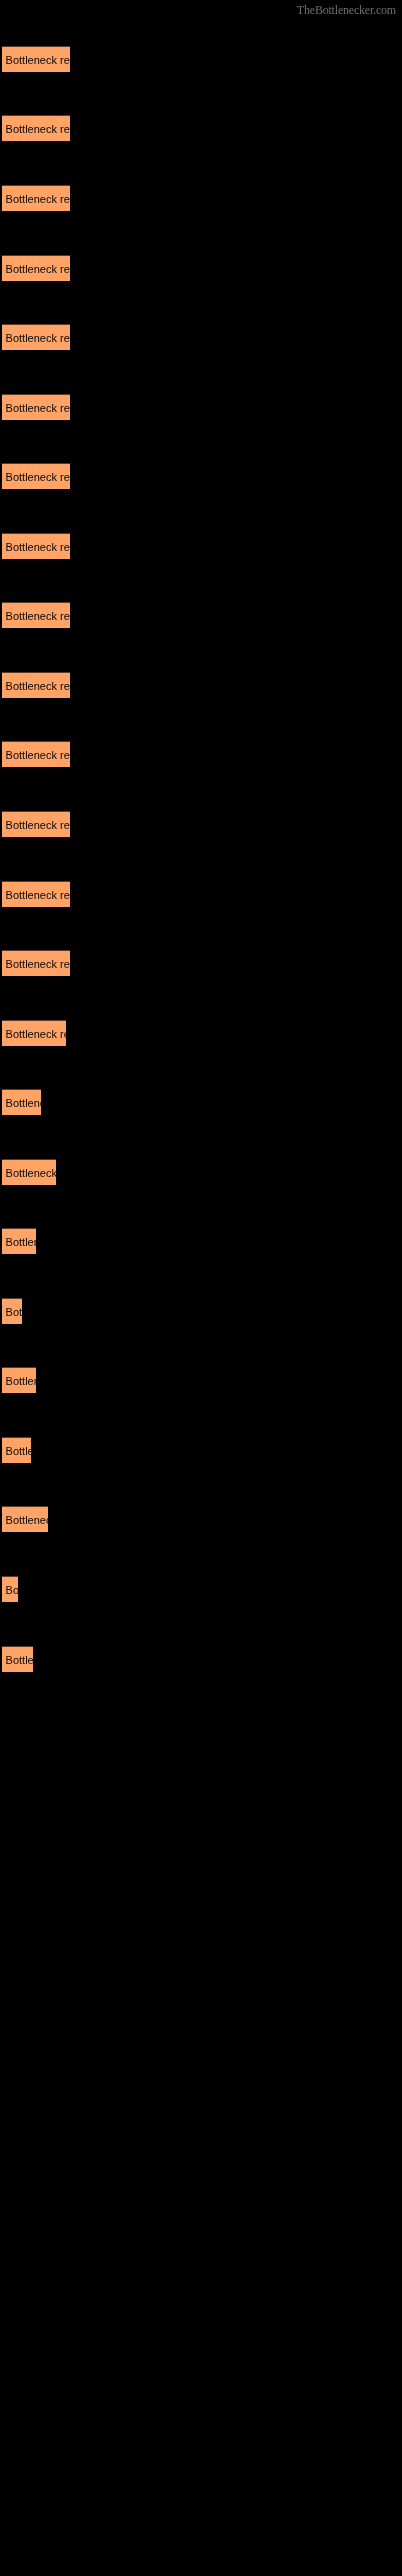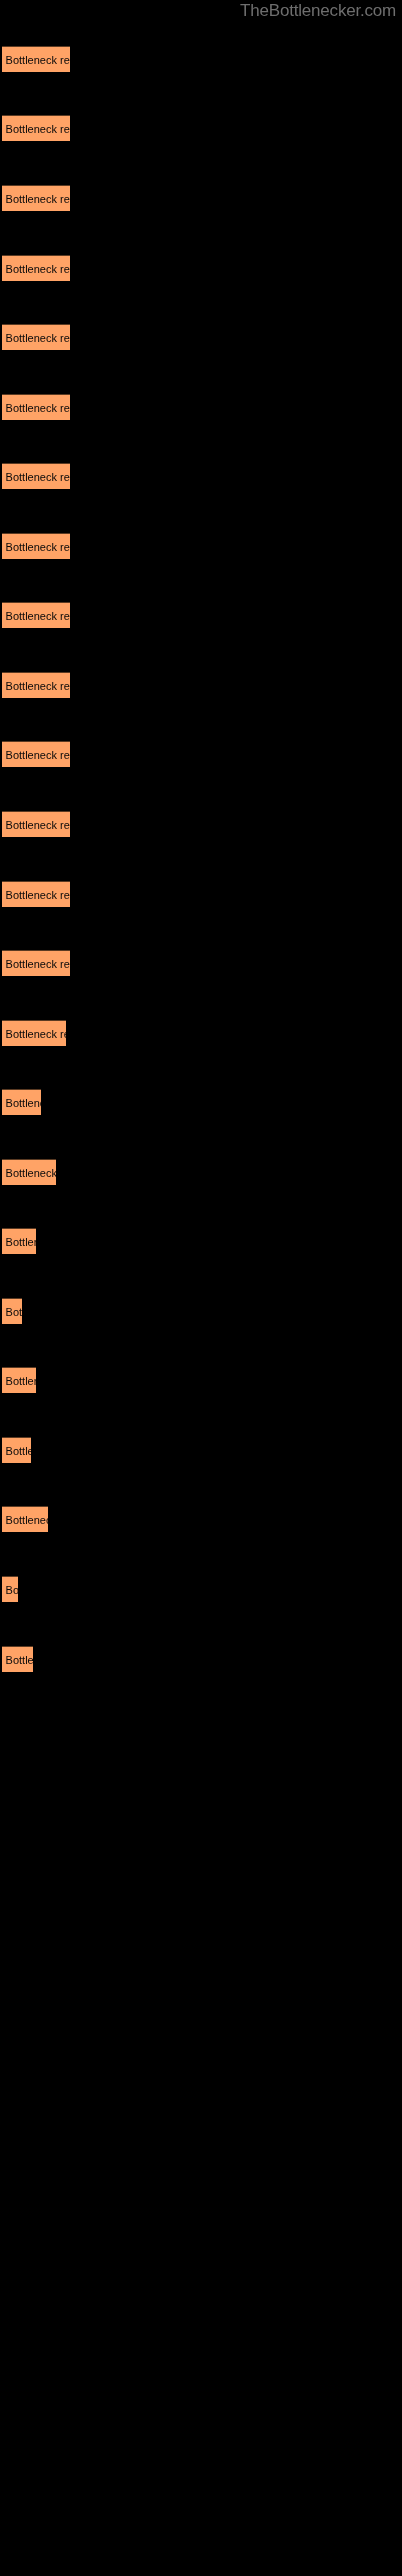--- a/index.html
+++ b/index.html
@@ -16,22 +16,22 @@
     -webkit-font-smoothing: antialiased;
   }
 
   #watermark {
     position: absolute;
     top: 0px;
     left: 0px;
     width: 396px;
     text-align: right;
     color: #6e6e6e;
-    font-size: 17px;
-    font-family: Liberation Sans, sans-serif;
+    font-size: 12px;
+    font-family: Liberation Serif, serif;
     letter-spacing: -0.2px;
     line-height: 21px;
     white-space: nowrap;
   }
 
   #chart {
     position: absolute;
     top: 0;
     left: 0;
     width: 403px;

